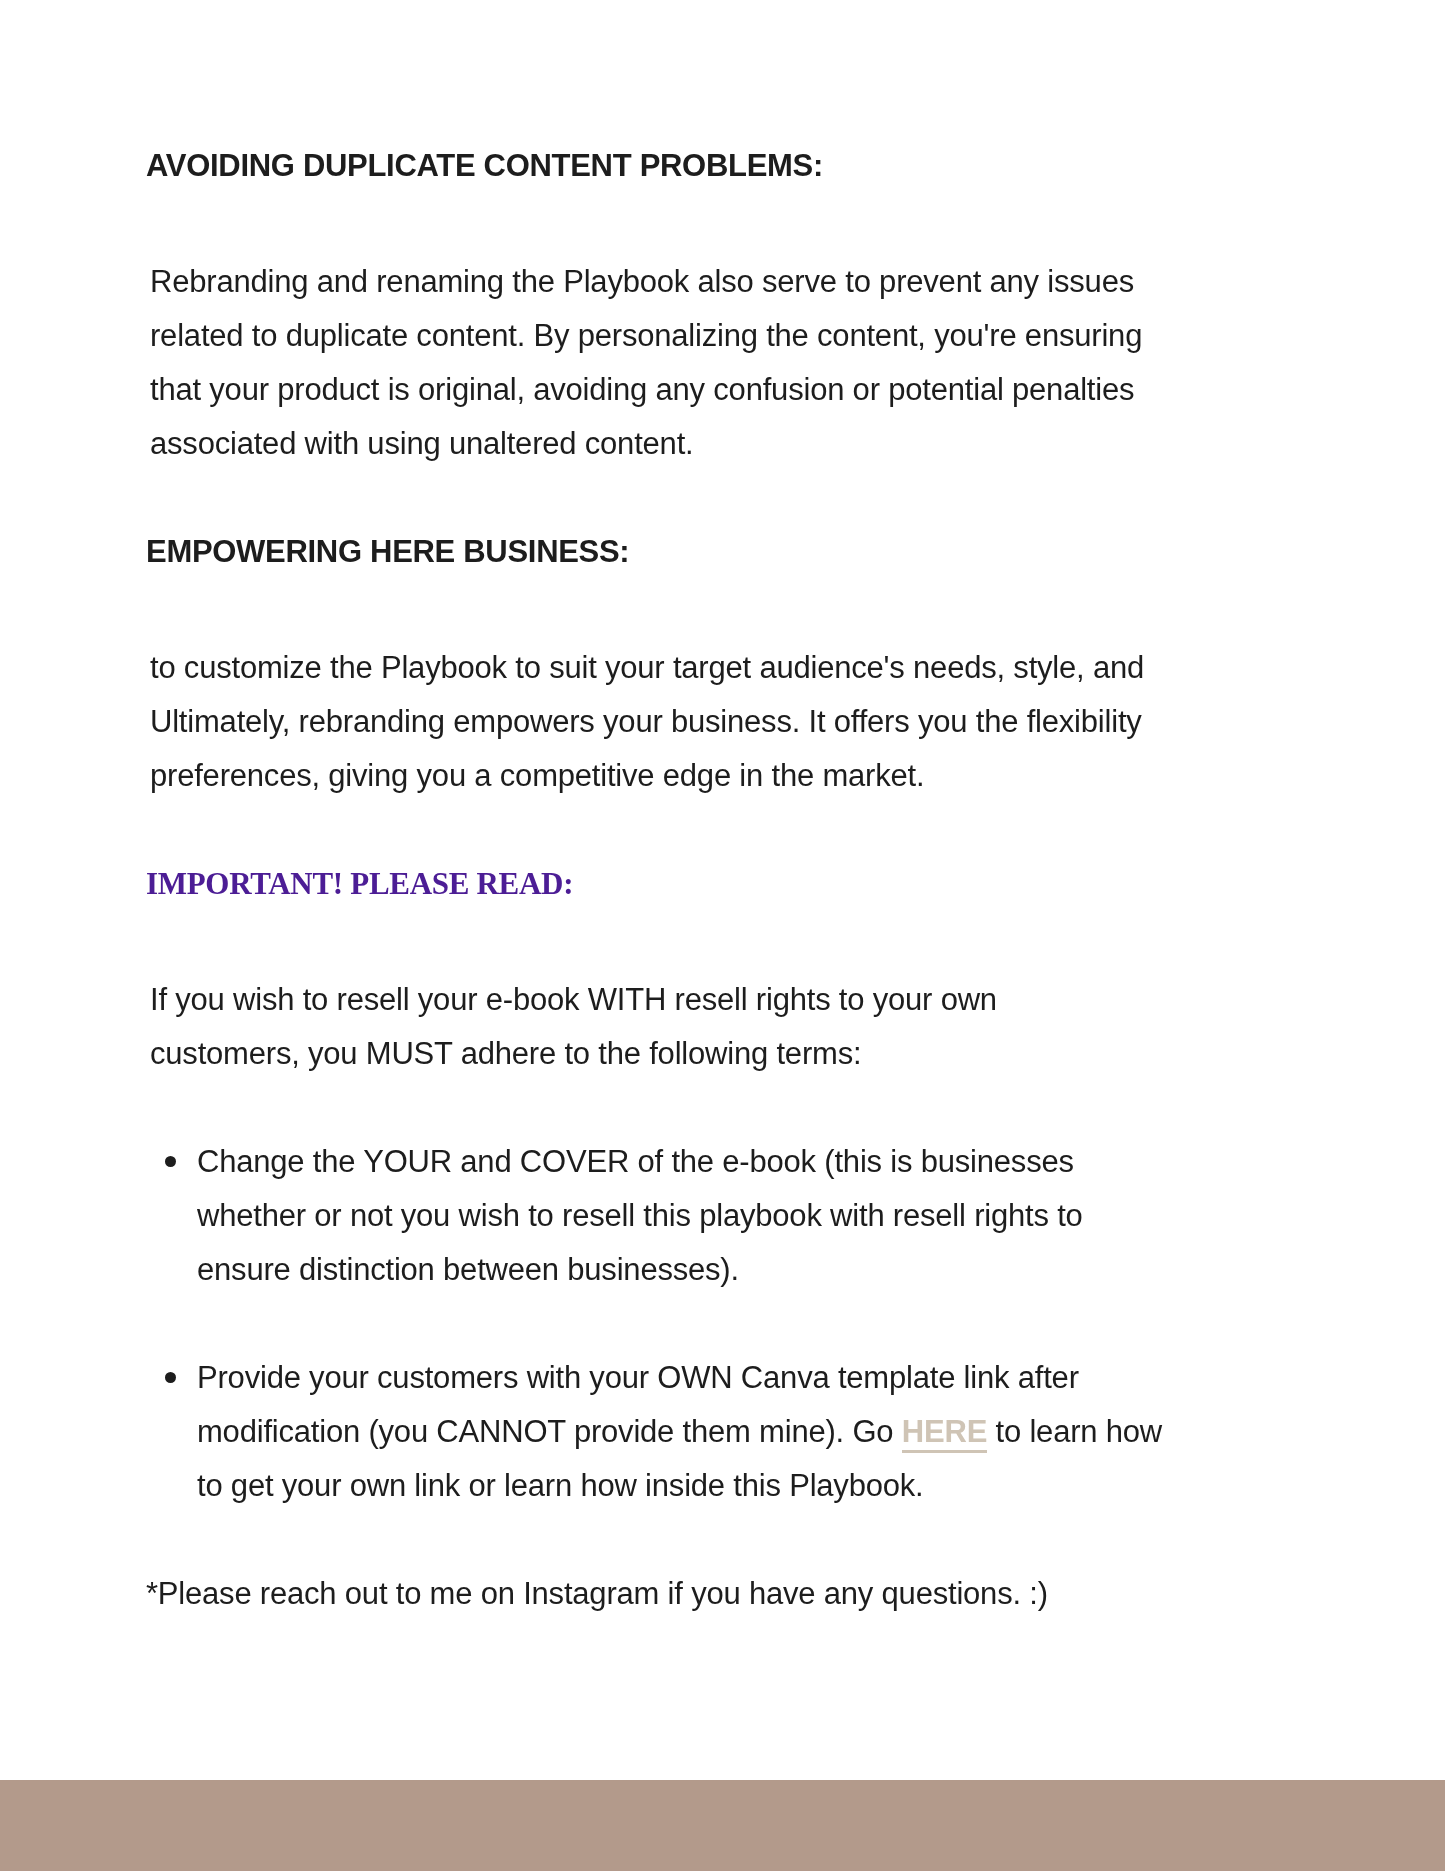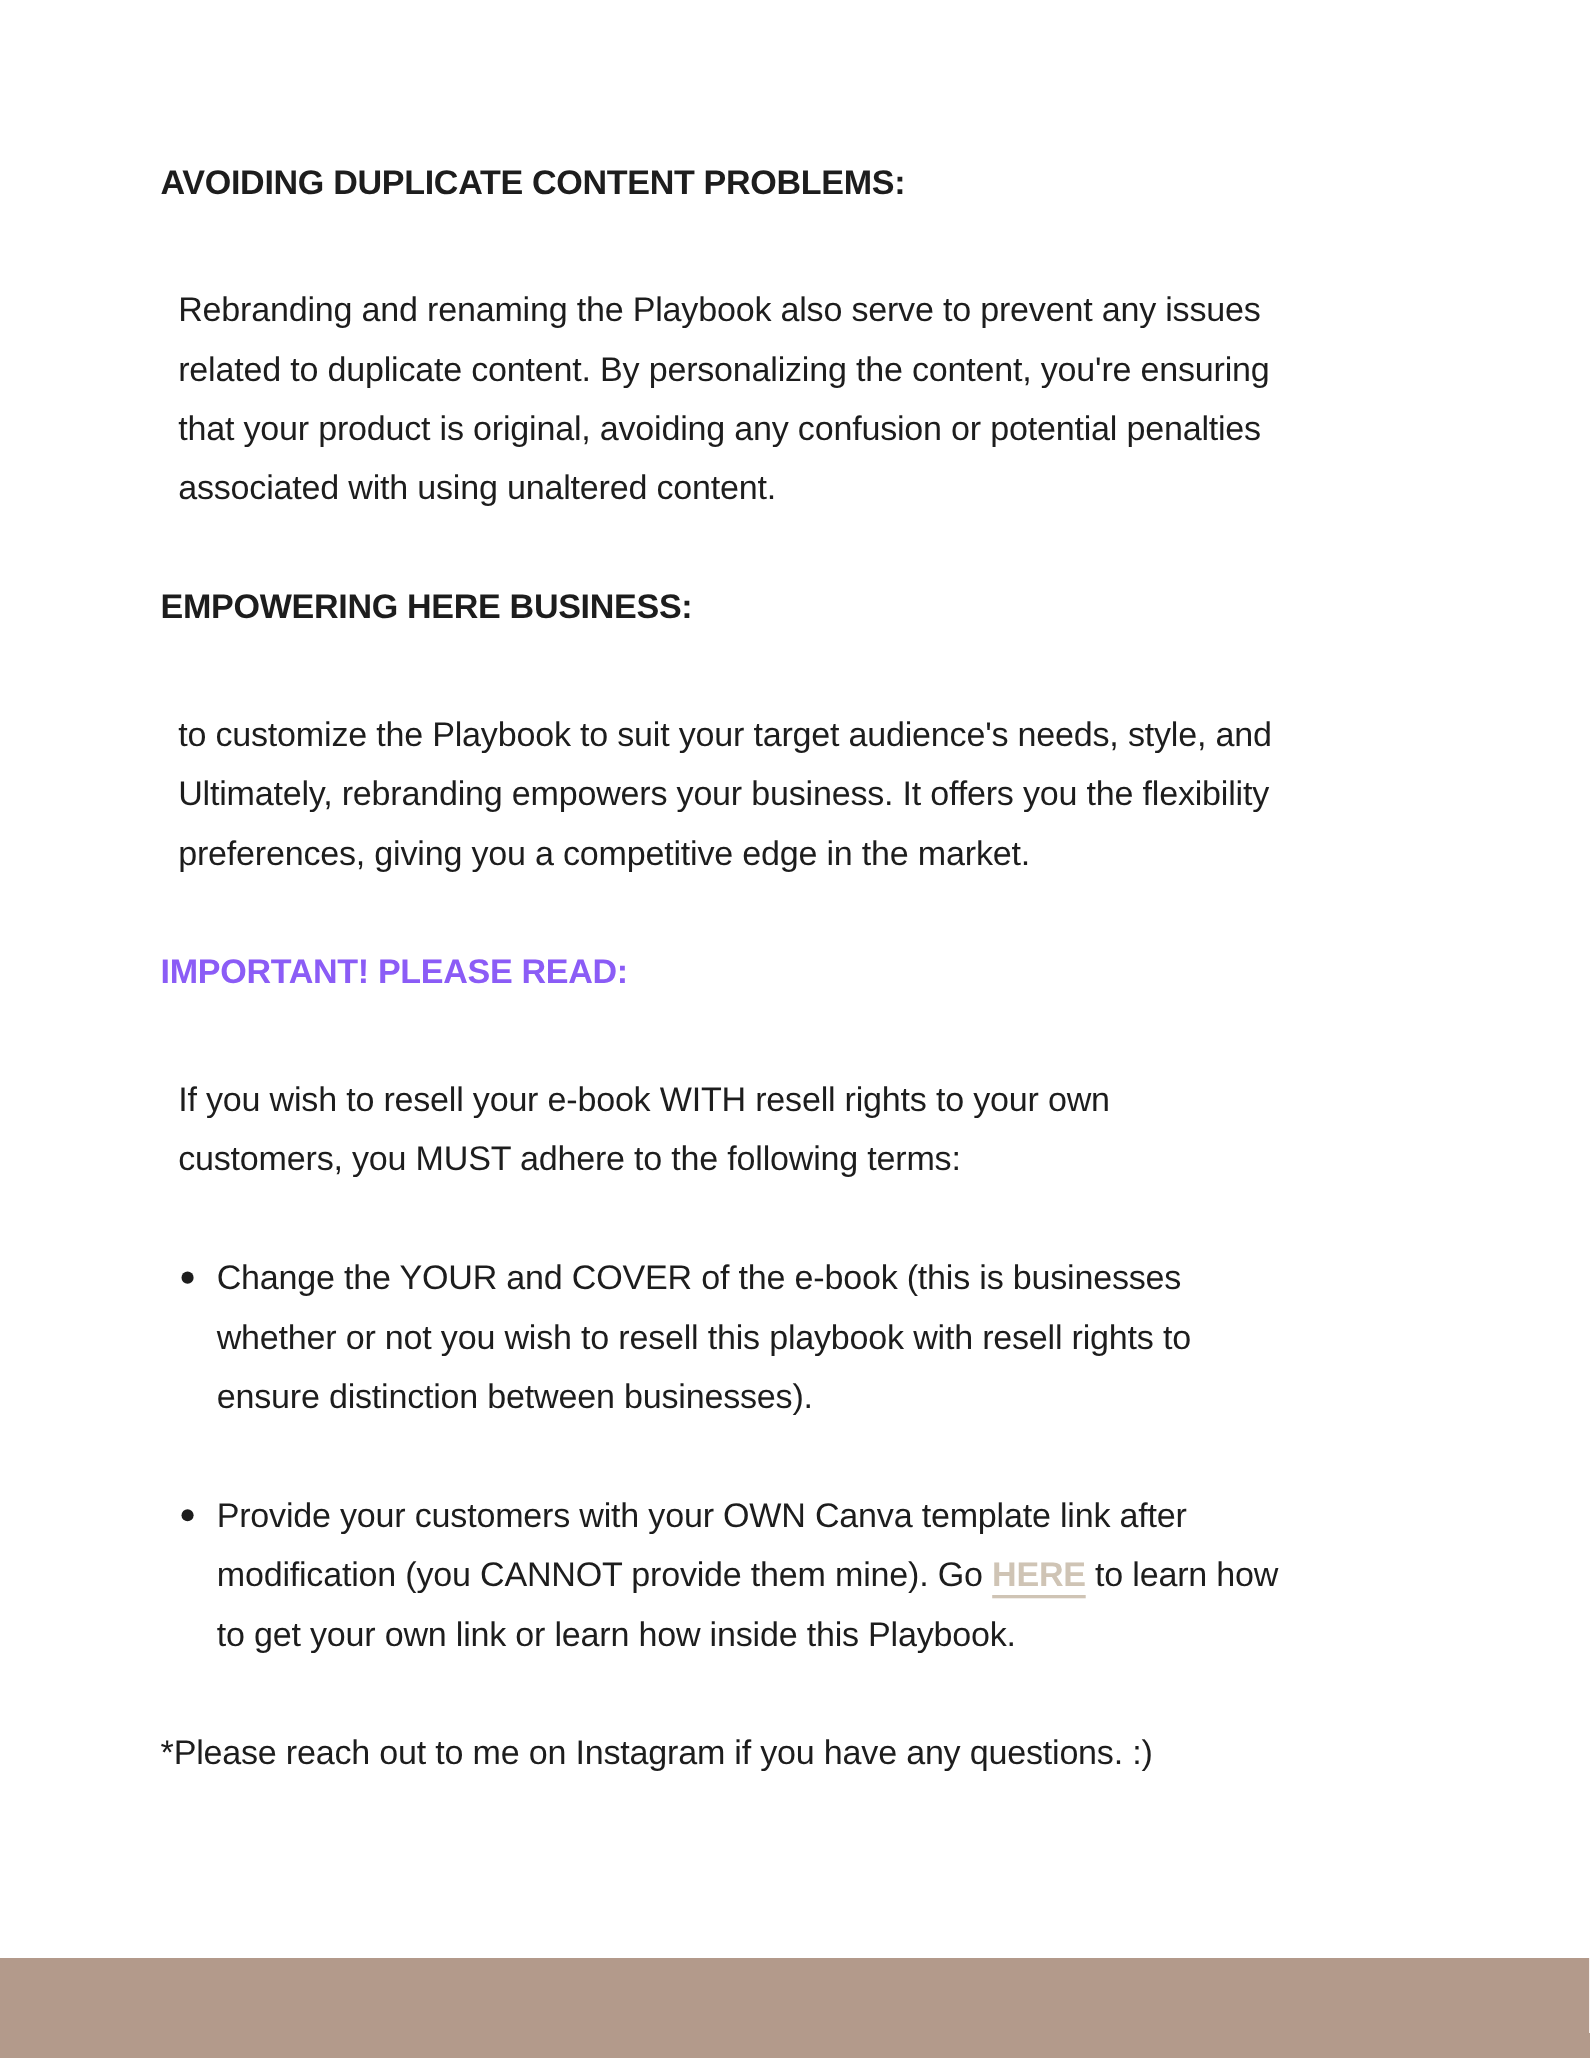--- a/index.html
+++ b/index.html
@@ -31,24 +31,25 @@
     font-size: 31px;
     letter-spacing: -0.2px;
   }
   .heading {
     margin: 0 0 62px 0;
     font-size: 31px;
     font-weight: 700;
     letter-spacing: -0.3px;
   }
   .heading-red {
-    color: #8b5cf6;
+    color: #4c1d95;
+    font-family: Liberation Serif, serif;
   }
   .paragraph {
-    margin: 0 0 54px 16px;
+    margin: 0 0 54px 4px;
   }
   .bold-text {
     font-weight: 400;
   }
   .bullet-item {
     position: relative;
     padding-left: 51px;
     margin: 0 0 54px 0;
   }
   .bullet-marker {

